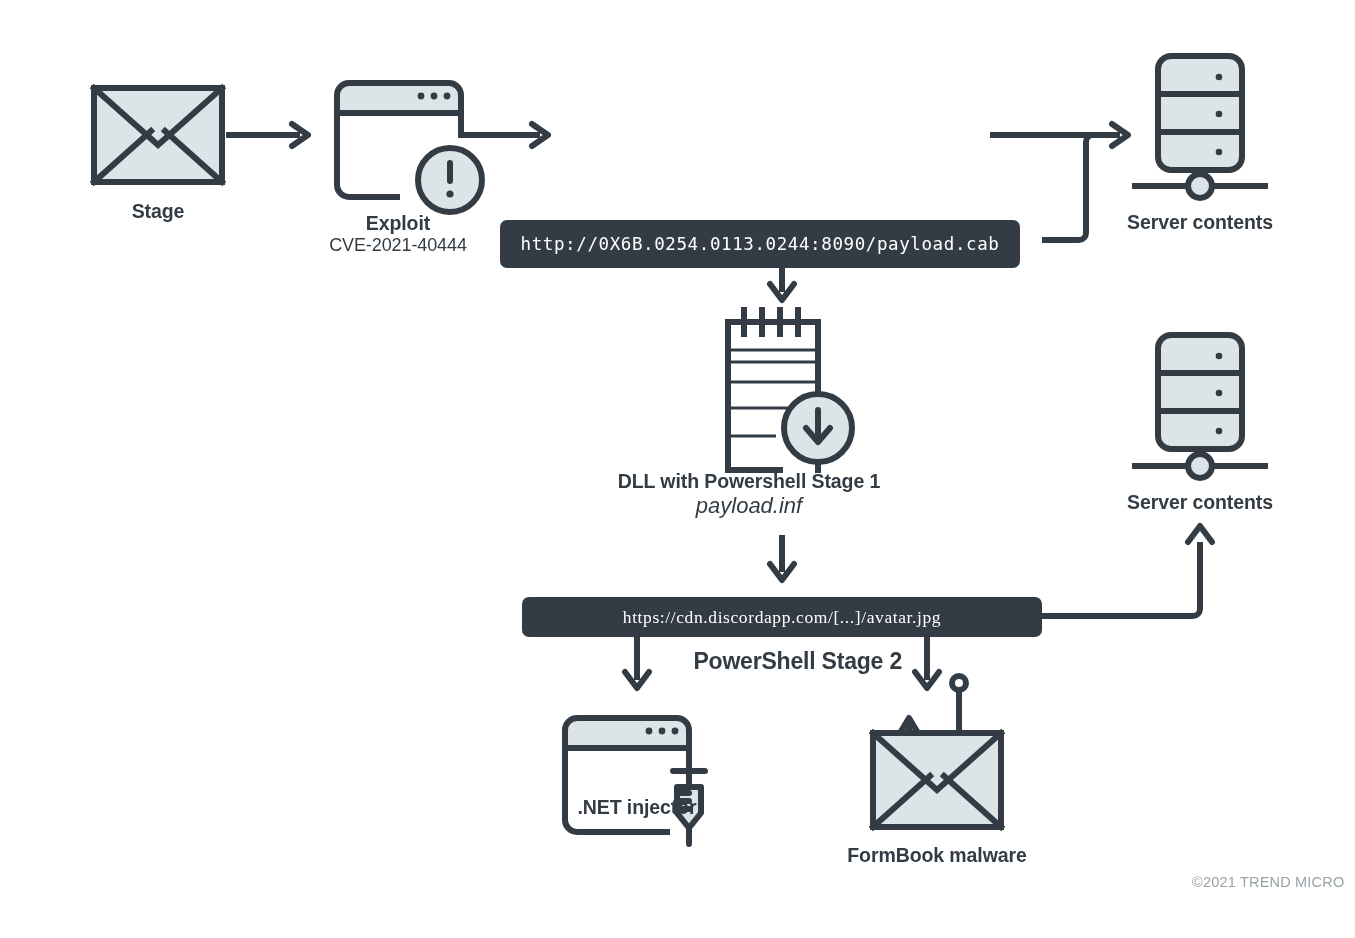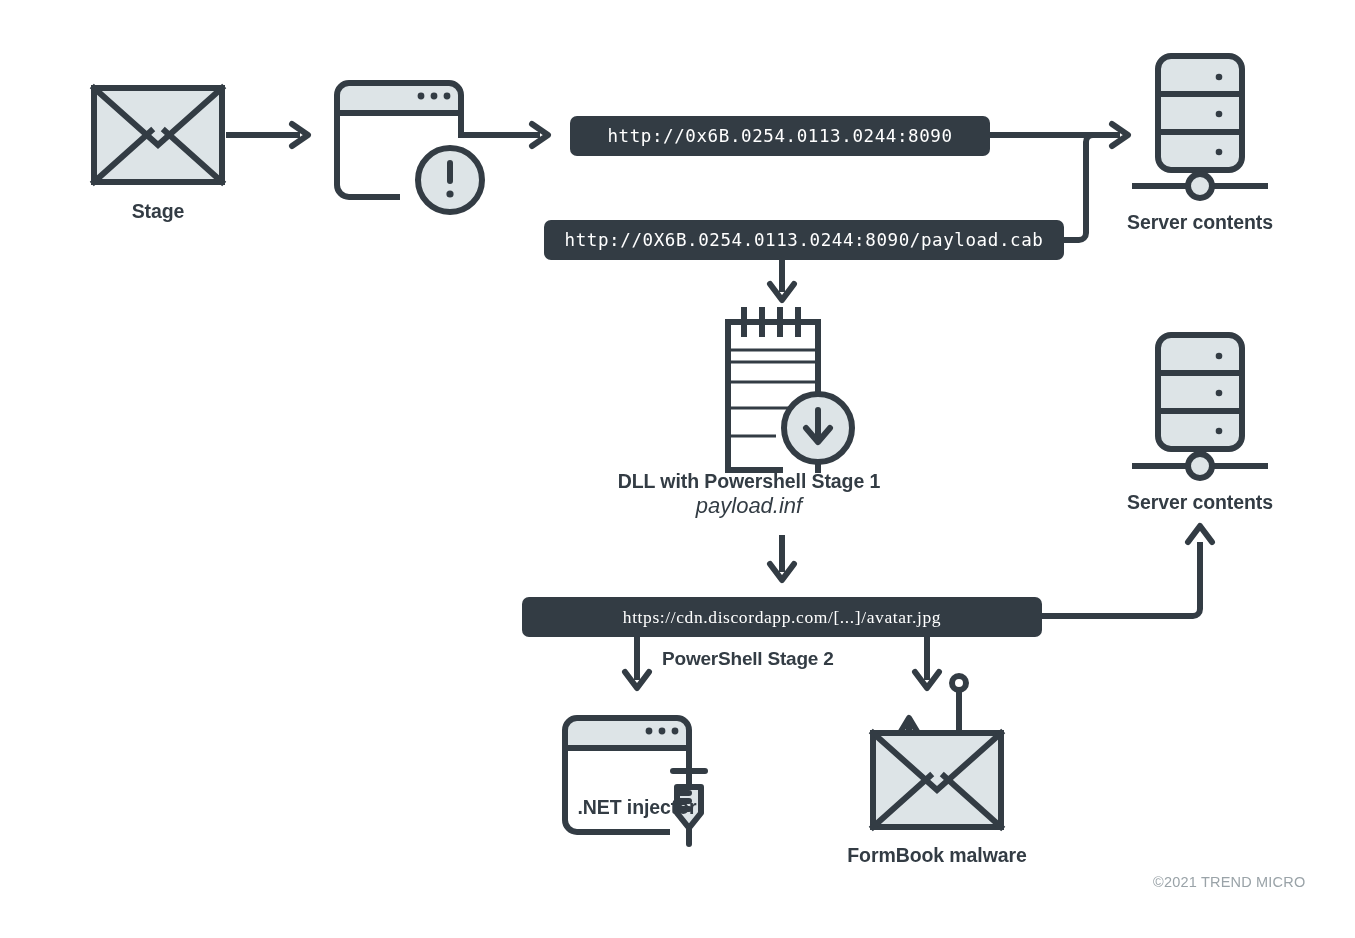--- a/index.html
+++ b/index.html
@@ -57,33 +57,34 @@
     font-size: 17.5px;
     letter-spacing: 0.6px;
     display: flex;
     align-items: center;
     justify-content: center;
     white-space: nowrap;
     user-select: text;
   }
   .stage-caption {
     position: absolute;
-    font-size: 19px;
+    font-size: 23px;
     font-weight: bold;
     color: #333c44;
     white-space: nowrap;
-    text-align: left;
+    text-align: right;
     letter-spacing: -0.2px;
   }
   .copyright {
     position: absolute;
     font-size: 14.5px;
     color: #9aa3a8;
     letter-spacing: 0.2px;
     white-space: nowrap;
+    margin-left: 39px;
   }
 </style>
 </head>
 <body>
 
 <div id="canvas">
 
   <svg id="diagram-svg" viewBox="0 0 1355 938">
     <defs>
       <style>
@@ -248,30 +249,33 @@
       <path d="M900 733 L909 718 L918 733" class="stk-r"></path>
 
       <rect x="873" y="733" width="128" height="94" class="fill-l"></rect>
       <rect x="873" y="733" width="128" height="94" class="stk"></rect>
       <path d="M873 733 L937 790 L1001 733" class="stk"></path>
       <path d="M873 827 L930 776" class="stk"></path>
       <path d="M1001 827 L944 776" class="stk"></path>
     </g>
   </svg>
 
-  <div class="url-chip" style="left:570px; top:116px; width:420px; height:40px;">http://0x6B.0254.0113.0244:8090</div>
-
-  <div class="url-chip" style="left:544px; top:220px; width:520px; height:40px;text-align:center;">http://0X6B.0254.0113.0244:8090/payload.cab</div>
+
+  <div class="url-chip" style="left:500px; top:220px; width:520px; height:48px;text-align:center;">http://0X6B.0254.0113.0244:8090/payload.cab</div>
 
   <div class="url-chip" style="left:522px; top:597px; width:520px; height:40px;font-family:Liberation Serif, serif;">https://cdn.discordapp.com/[...]/avatar.jpg</div>
 
   <div class="node-label" style="left:58px; top:200px; width:200px;">
     <div class="label-title">Stage</div>
   </div>
 
+  <div class="node-label" style="left:298px; top:212px; width:200px;">
+    <div class="label-title">Exploit</div>
+    <div class="label-sub">CVE-2021-40444</div>
+  </div>
 
   <div class="node-label" style="left:1080px; top:211px; width:240px;">
     <div class="label-title">Server contents</div>
   </div>
 
   <div class="node-label" style="left:559px; top:470px; width:380px;">
     <div class="label-title">DLL with Powershell Stage 1</div>
     <div class="label-sub-italic">payload.inf</div>
   </div>
 

